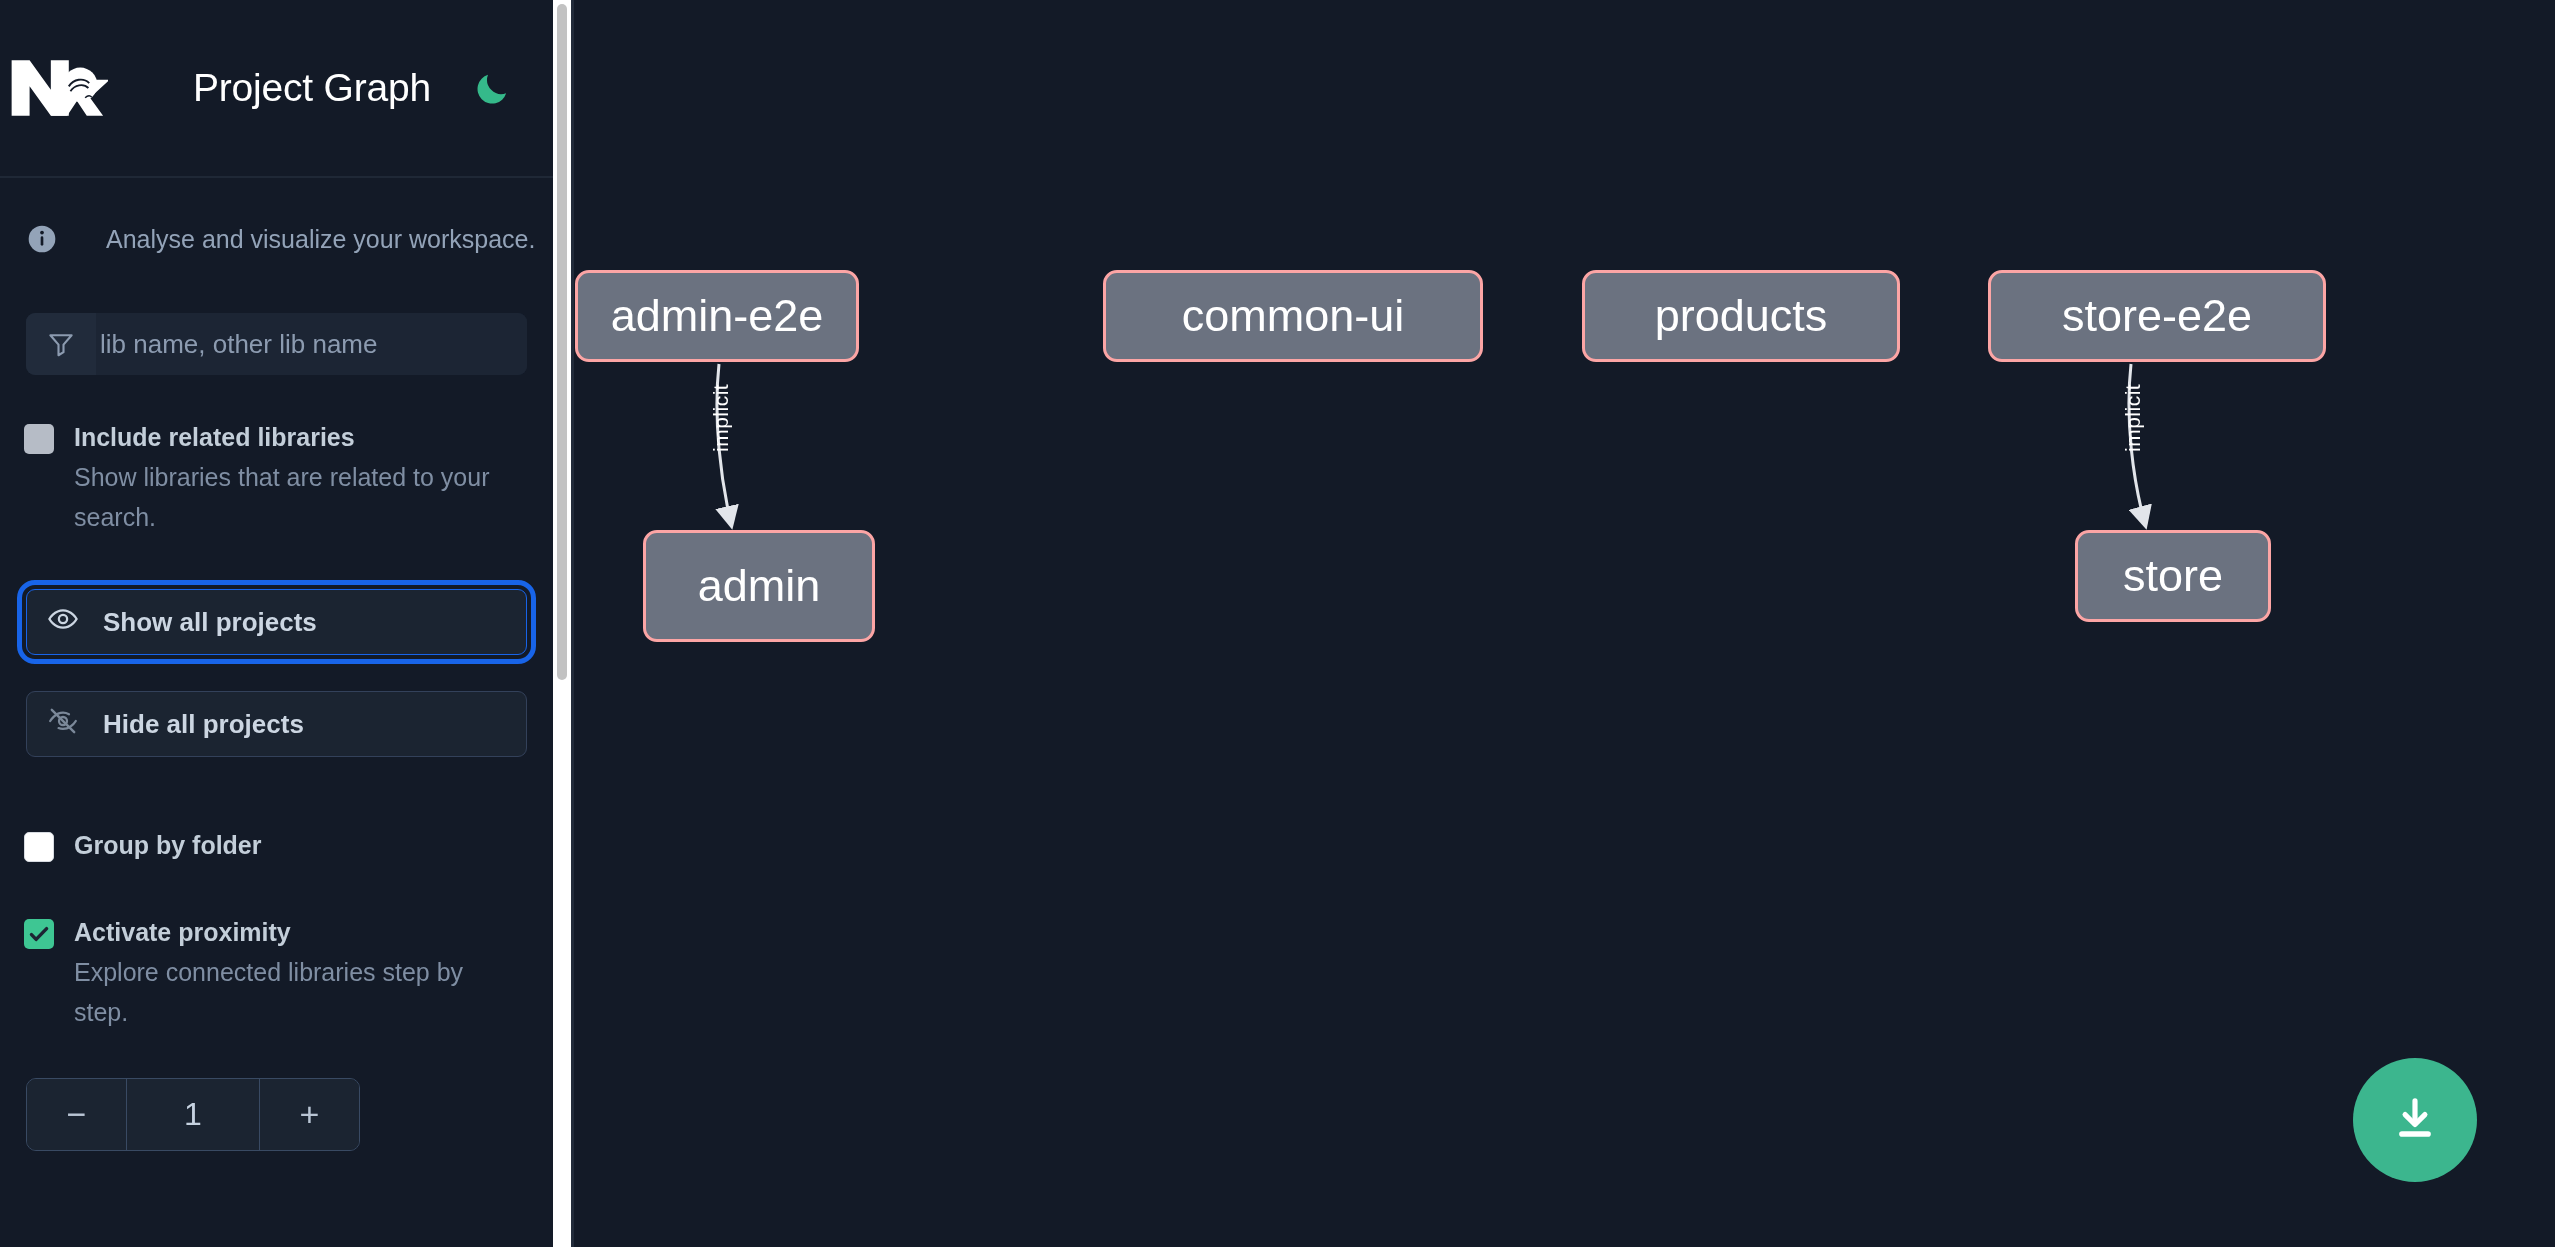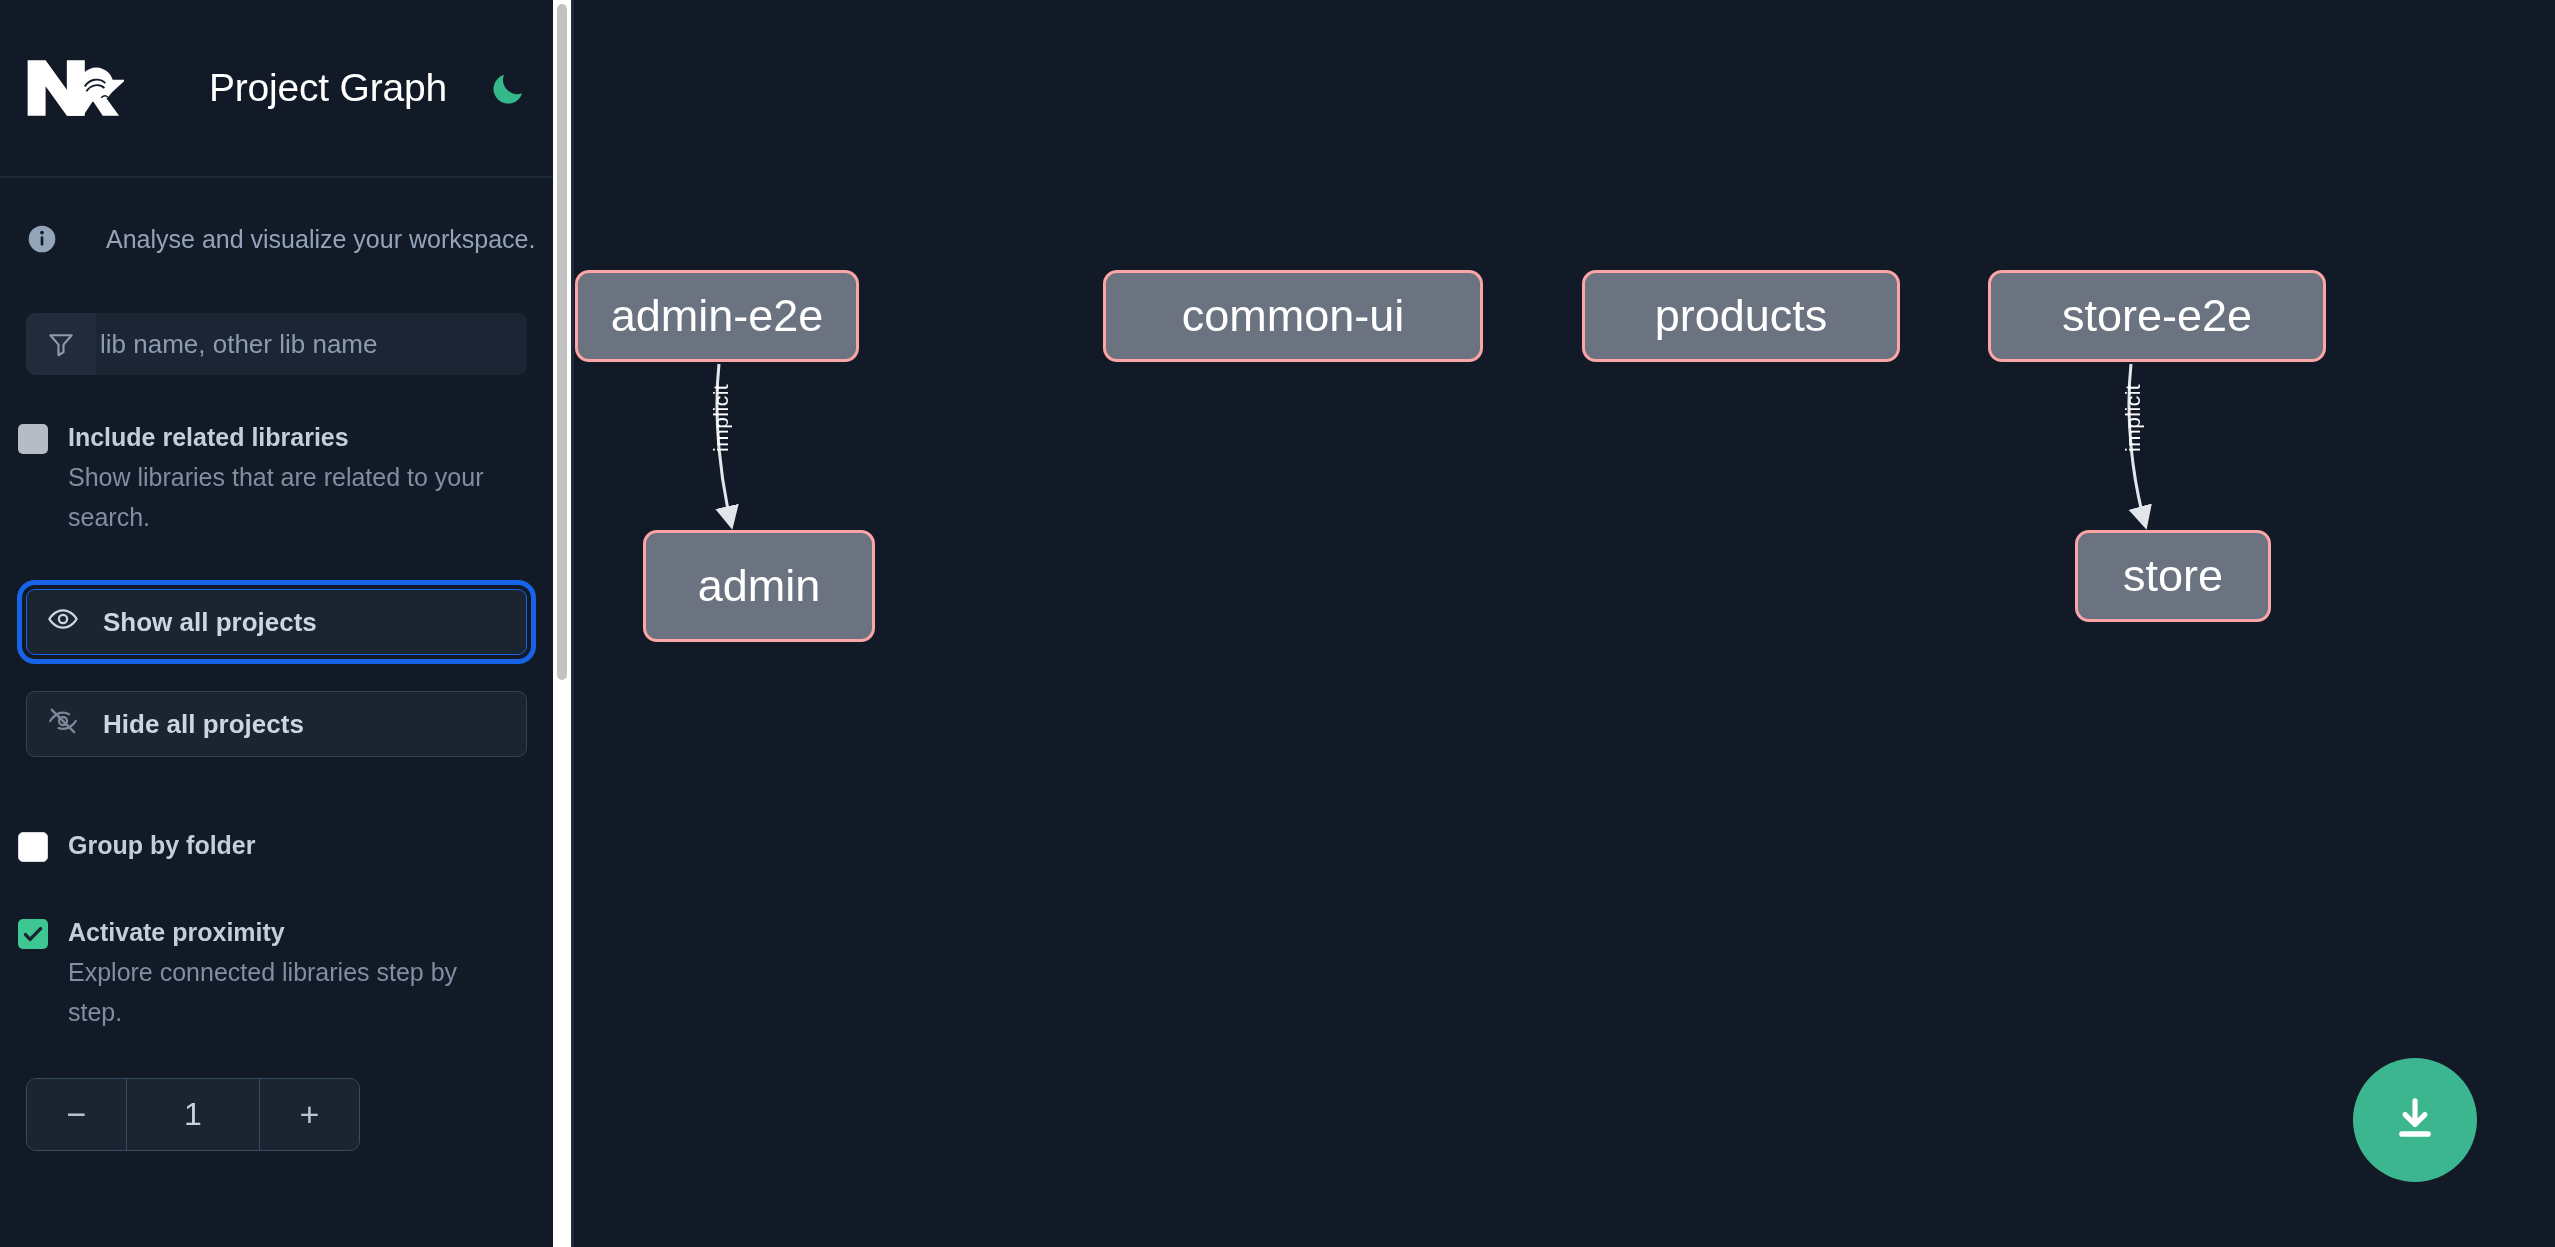--- a/index.html
+++ b/index.html
@@ -27,21 +27,21 @@
     background: #131a27;
     flex: 0 0 553px;
     overflow: hidden;
   }
 
   
   .sb-header {
     height: 178px;
     display: flex;
     align-items: center;
-    padding-left: 26px;
+    padding-left: 10px;
     border-bottom: 2px solid #1f2836;
   }
   .nx-logo { width: 98px; height: 66px; flex: 0 0 98px; }
   .app-title {
     font-size: 39px;
     font-weight: 400;
     color: #ffffff;
     margin-left: 85px;
     letter-spacing: -0.2px;
     white-space: nowrap;
@@ -91,21 +91,21 @@
     color: #cbd5e1;
     font-family: "Liberation Sans", sans-serif;
     font-size: 26px;
     padding: 0 10px 0 4px;
   }
   .filter-input::placeholder { color: #8c9bb0; }
 
   
   .chk-block {
     display: flex;
-    padding: 0 18px;
+    padding: 0 24px;
     gap: 20px;
   }
   .chk-block.first { margin-top: 42px; }
   .chk-block.second { margin-top: 68px; }
   .chk-block.third { margin-top: 47px; }
 
   .chk-box {
     width: 30px; height: 30px;
     flex: 0 0 30px;
     margin-top: 7px;

